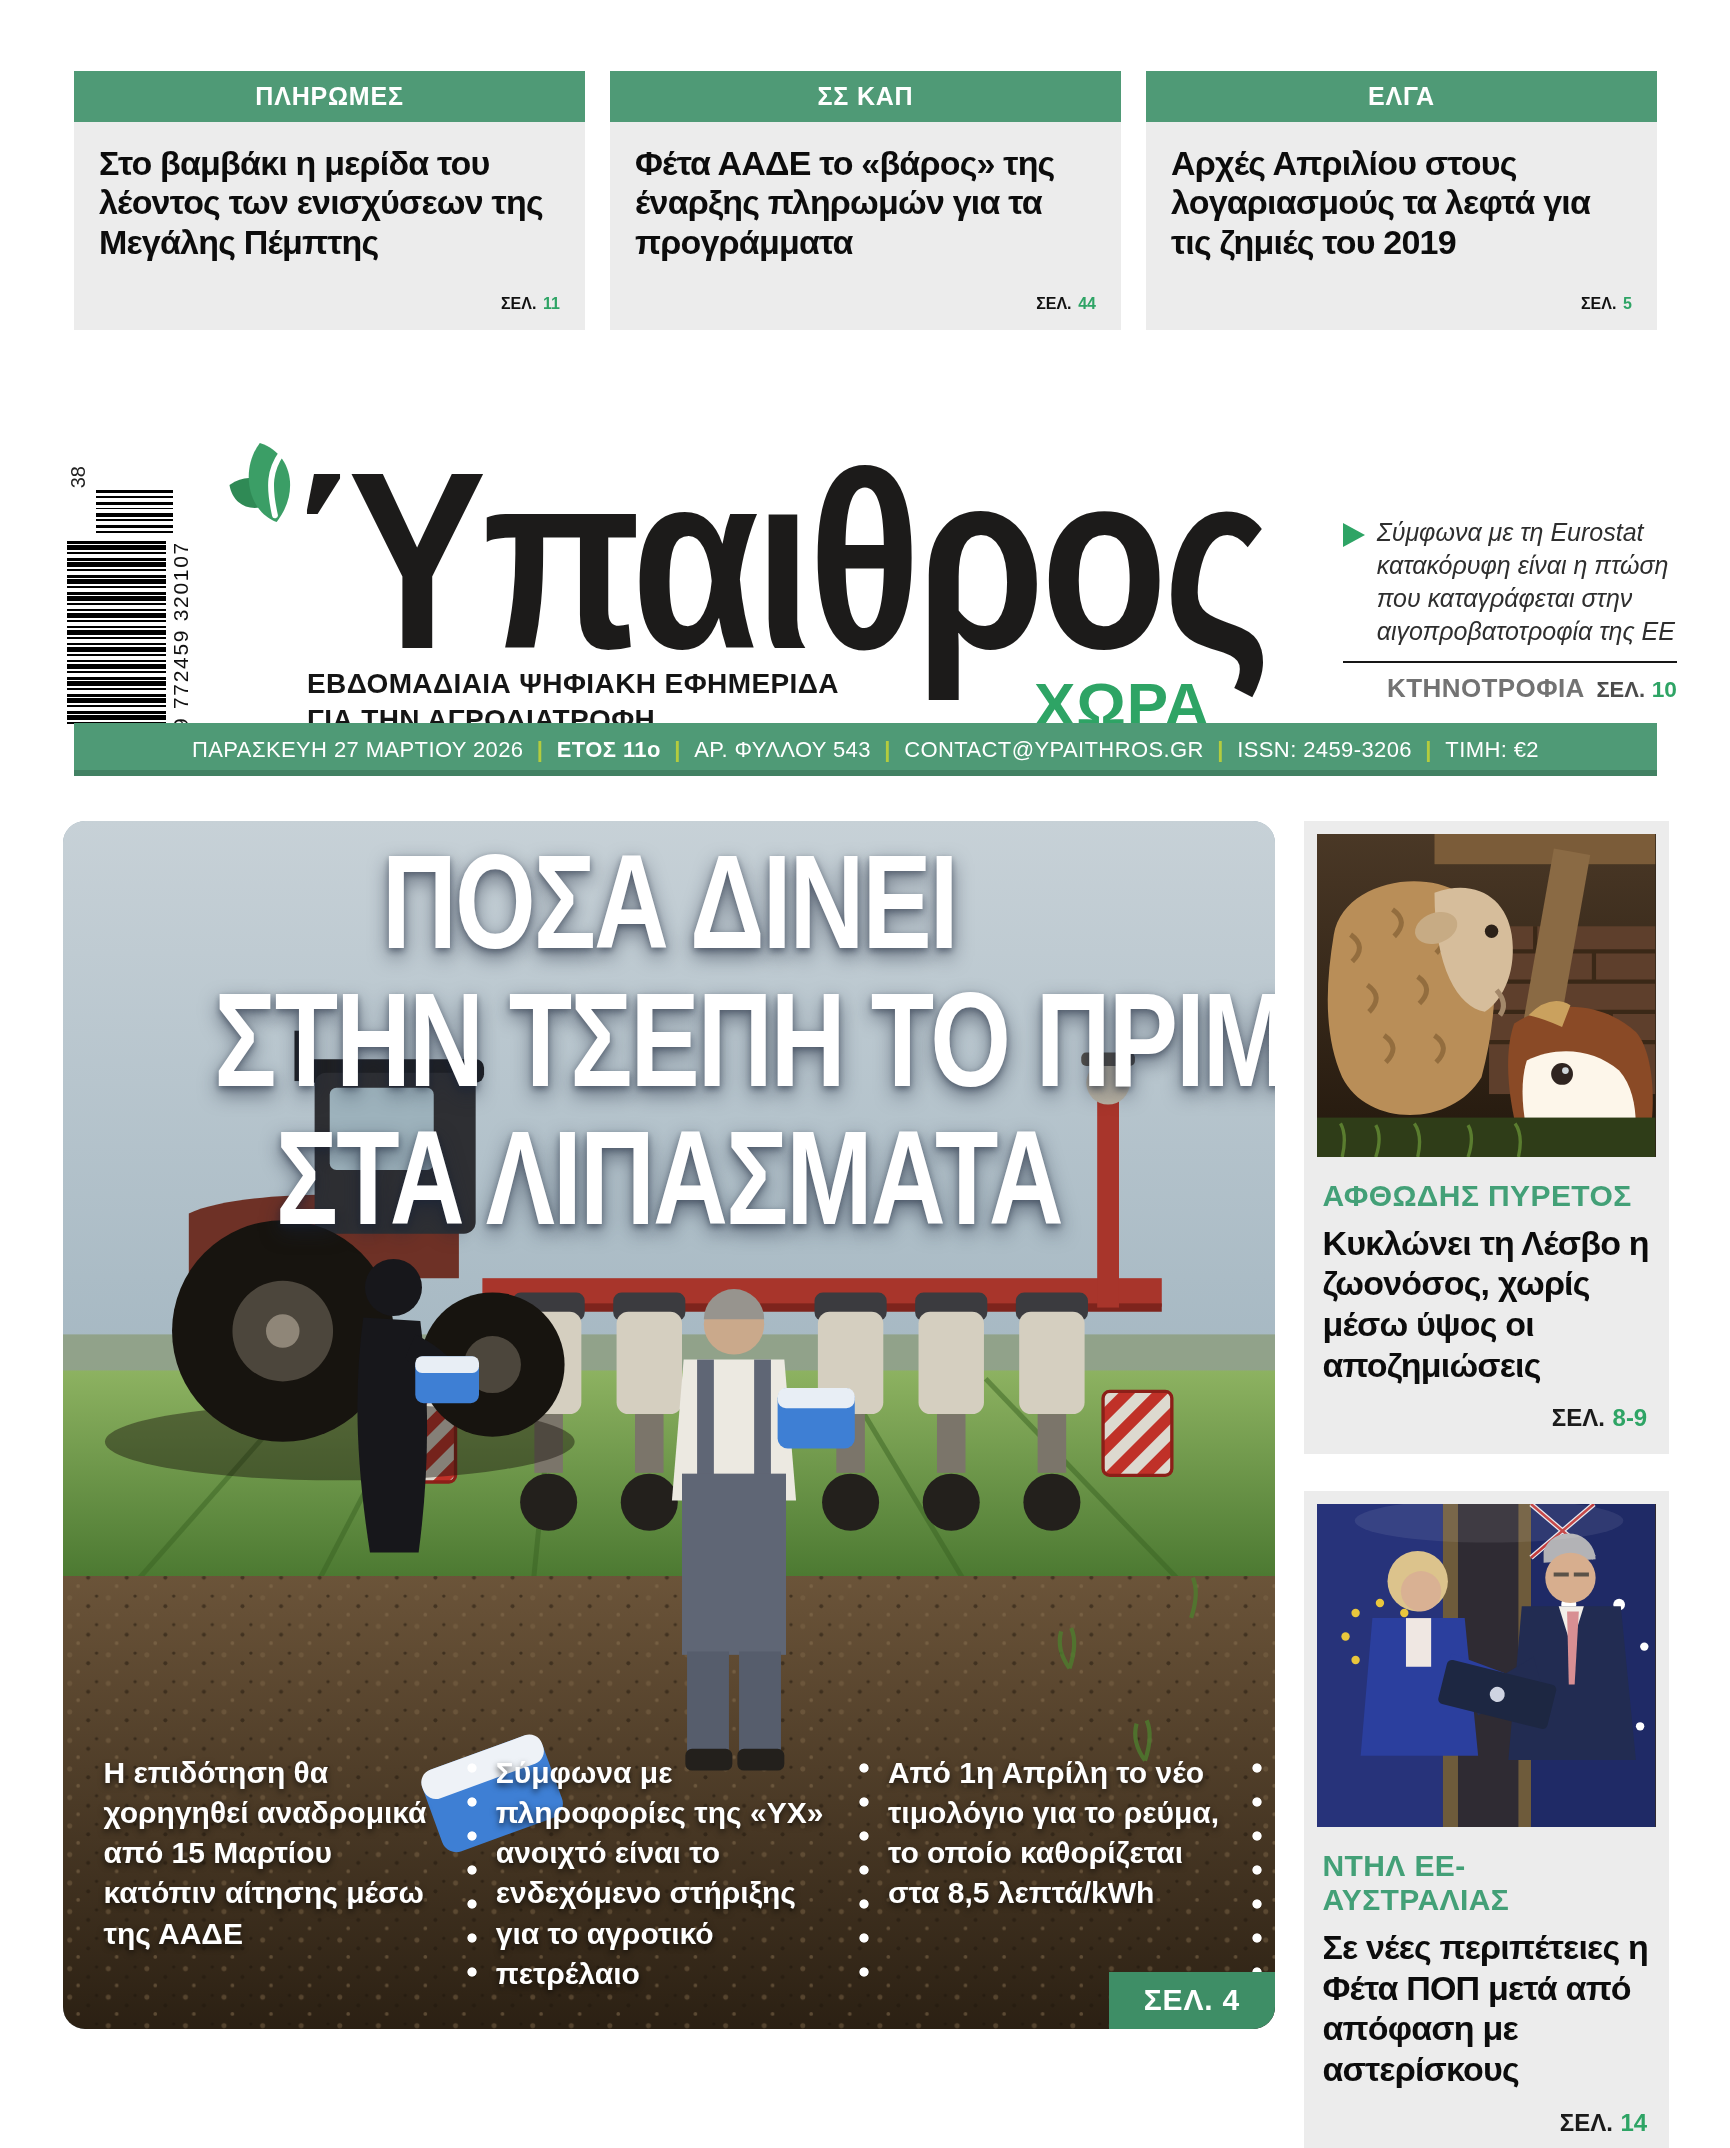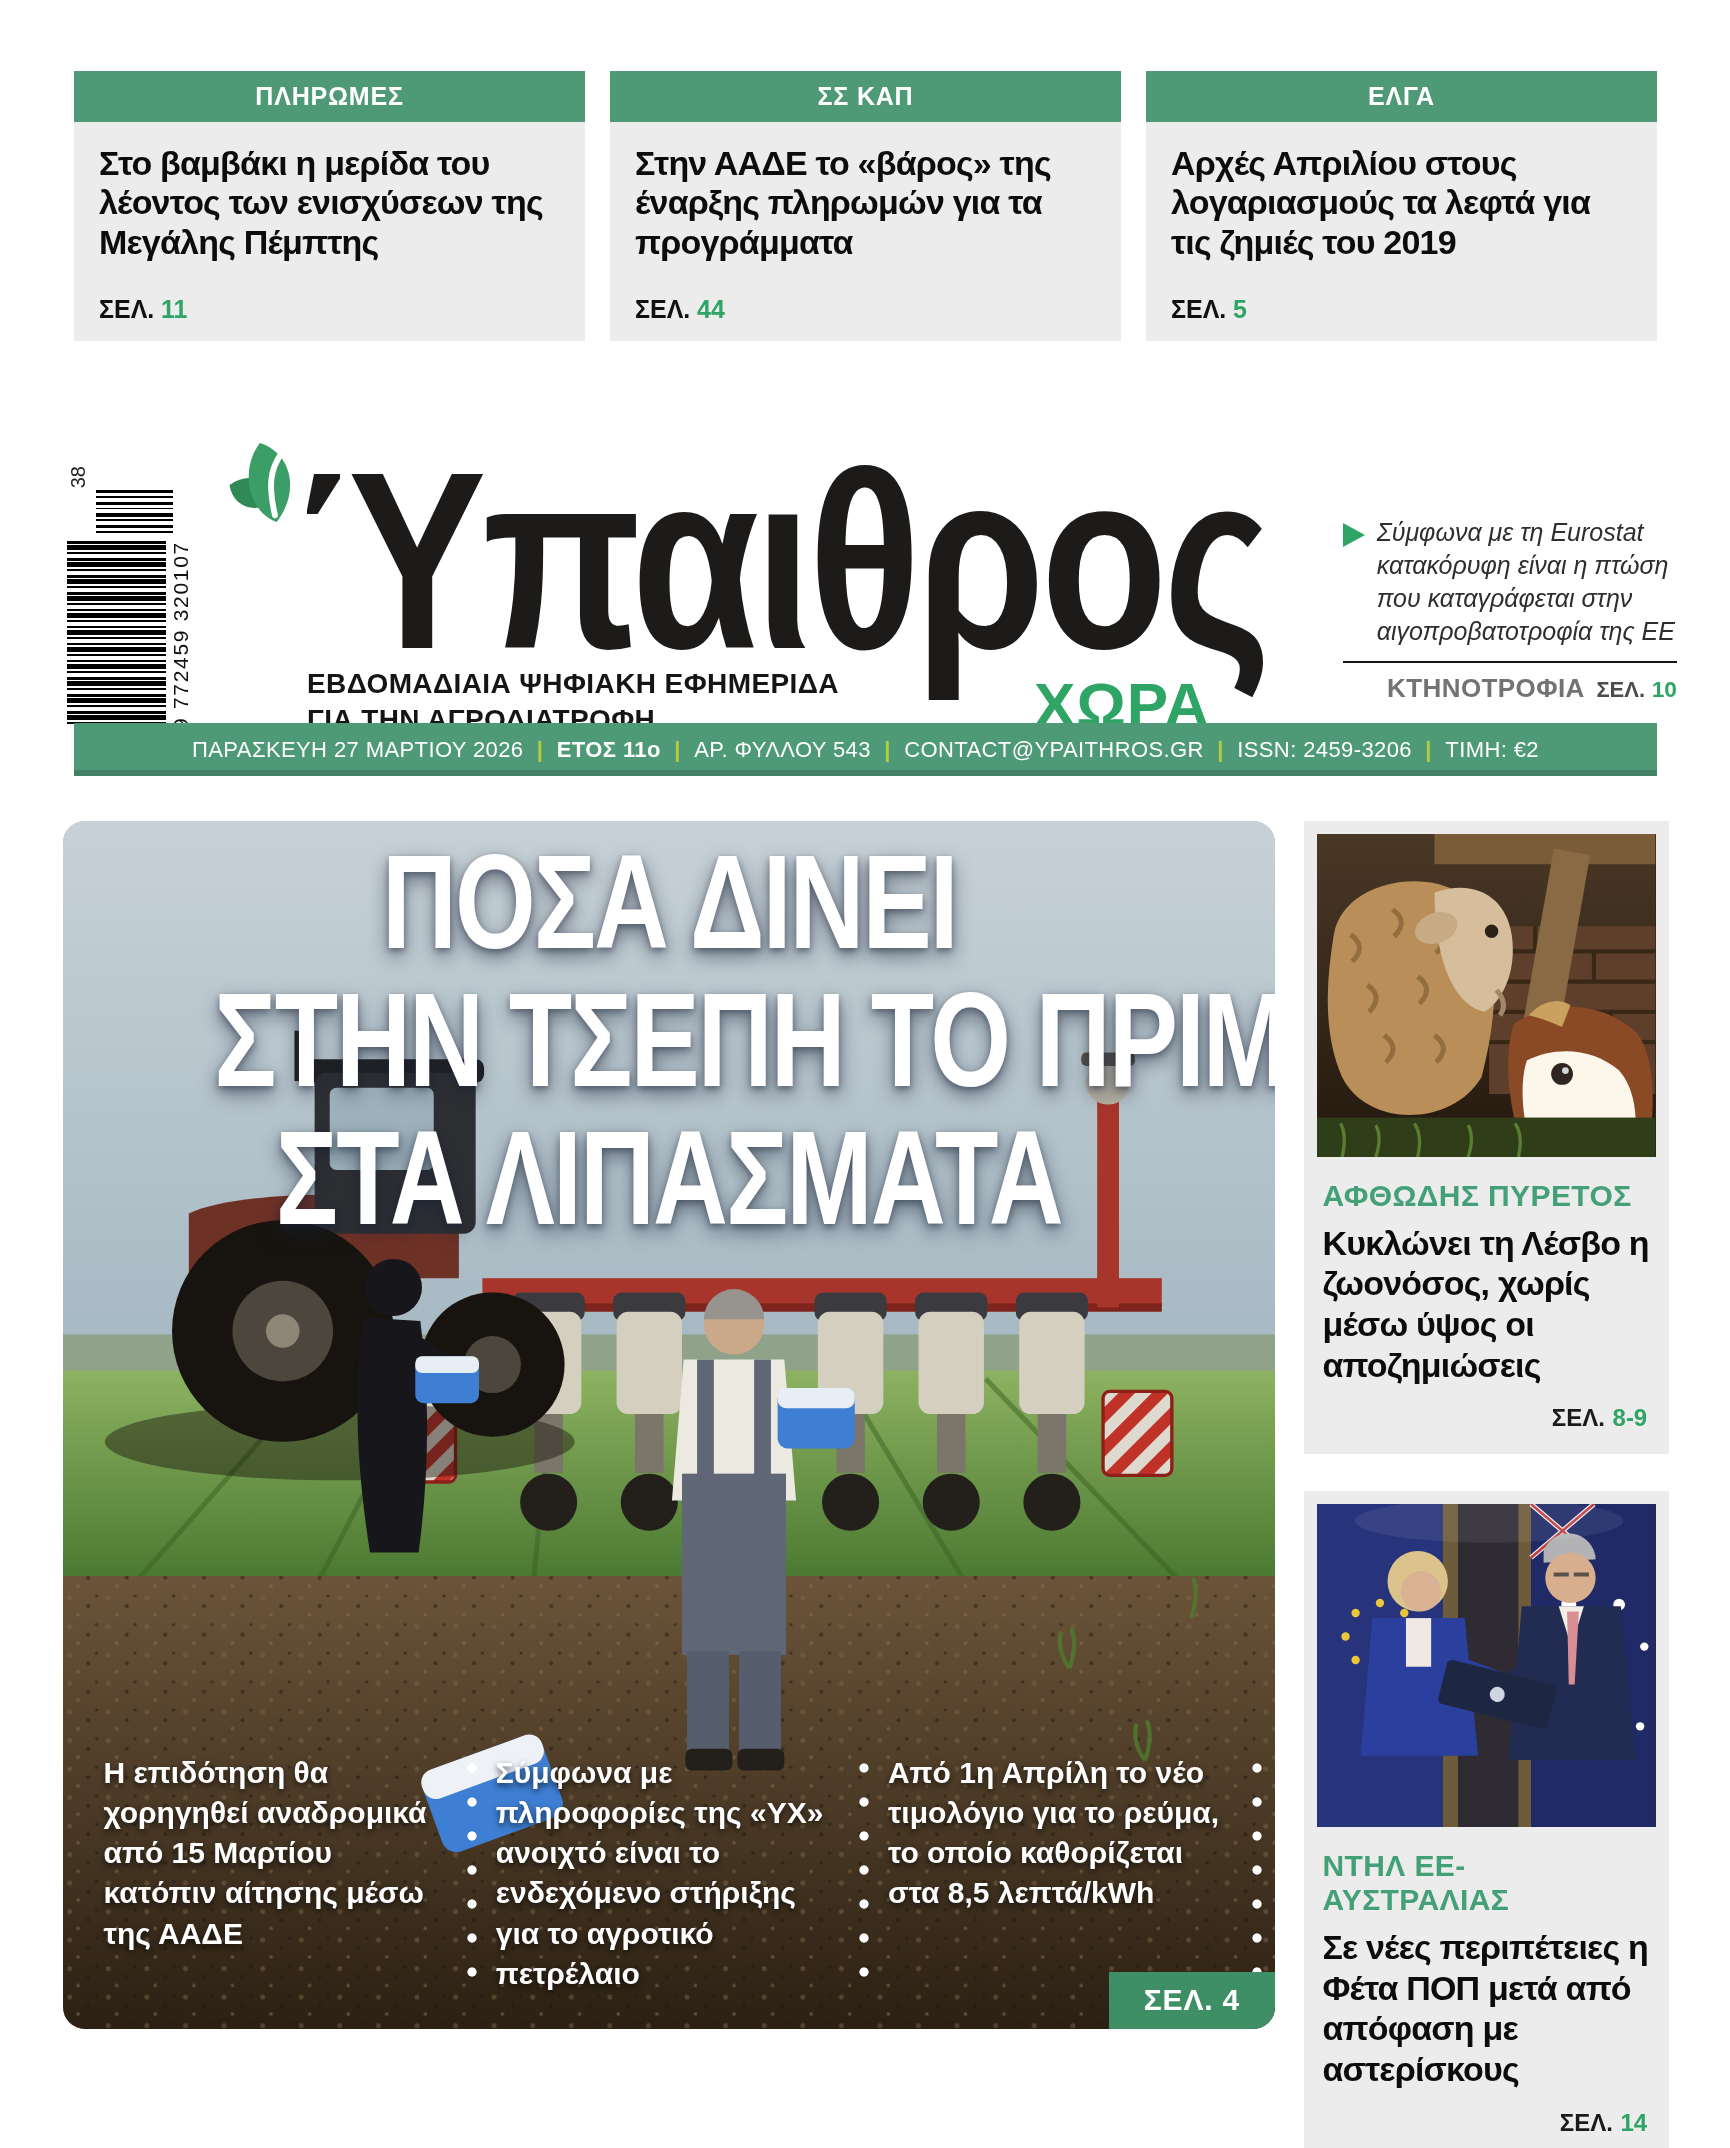--- a/index.html
+++ b/index.html
@@ -25,21 +25,21 @@
   }
   .teaser{background:var(--card-gray);display:flex;flex-direction:column;}
   .teaser-bar{
     background:var(--bar-green);color:#fff;text-align:center;
     font-weight:700;font-size:25px;letter-spacing:0.8px;padding:11px 0;
   }
   .teaser-body{padding:22px 25px 17px;display:flex;flex-direction:column;flex:1;gap:19px;}
   .teaser-headline{
     font-size:34px;font-weight:700;letter-spacing:-0.8px;line-height:1.16;color:#0c0c0c;
   }
-  .teaser-page{margin-top:auto;text-align:left;font-size:25px;font-weight:700;padding-top:13.4px;}
+  .teaser-page{margin-top:auto;text-align:right;font-size:16px;font-weight:700;padding-top:13.4px;}
   .teaser-page .num{color:var(--accent-green);margin-left:6.7px;}
 
   
   .masthead{position:absolute;left:0;top:399px;width:1730px;height:323px;}
   .barcode{position:absolute;left:67px;top:67px;width:126px;}
   .bc-38{display:block;writing-mode:vertical-rl;transform:rotate(180deg);
     font-size:20px;color:#222;margin:0 0 1.7px 0;}
   .bc-addon{width:77px;height:44px;margin-left:28.5px;
     background:repeating-linear-gradient(to bottom,#000 0 3.4px,#fff 3.4px 5.9px,#000 5.9px 7.6px,#fff 7.6px 11.7px);}
   .bc-row{display:flex;align-items:stretch;margin-top:6.7px;}
@@ -115,21 +115,21 @@
     <div class="teaser">
       <div class="teaser-bar">ΠΛΗΡΩΜΕΣ</div>
       <div class="teaser-body">
         <div class="teaser-headline">Στο βαμβάκι η μερίδα του λέοντος των ενισχύσεων της Μεγάλης Πέμπτης</div>
         <div class="teaser-page"><span>ΣΕΛ.</span><span class="num">11</span></div>
       </div>
     </div>
     <div class="teaser">
       <div class="teaser-bar">ΣΣ ΚΑΠ</div>
       <div class="teaser-body">
-        <div class="teaser-headline">Στην ΑΑΔΕ το «βάρος» της έναρξης πληρωμών για τα προγράμματα</div>
+        <div class="teaser-headline">Φέτα ΑΑΔΕ το «βάρος» της έναρξης πληρωμών για τα προγράμματα</div>
         <div class="teaser-page"><span>ΣΕΛ.</span><span class="num">44</span></div>
       </div>
     </div>
     <div class="teaser">
       <div class="teaser-bar">ΕΛΓΑ</div>
       <div class="teaser-body">
         <div class="teaser-headline">Αρχές Απριλίου στους λογαριασμούς τα λεφτά για τις ζημιές του 2019</div>
         <div class="teaser-page"><span>ΣΕΛ.</span><span class="num">5</span></div>
       </div>
     </div>

